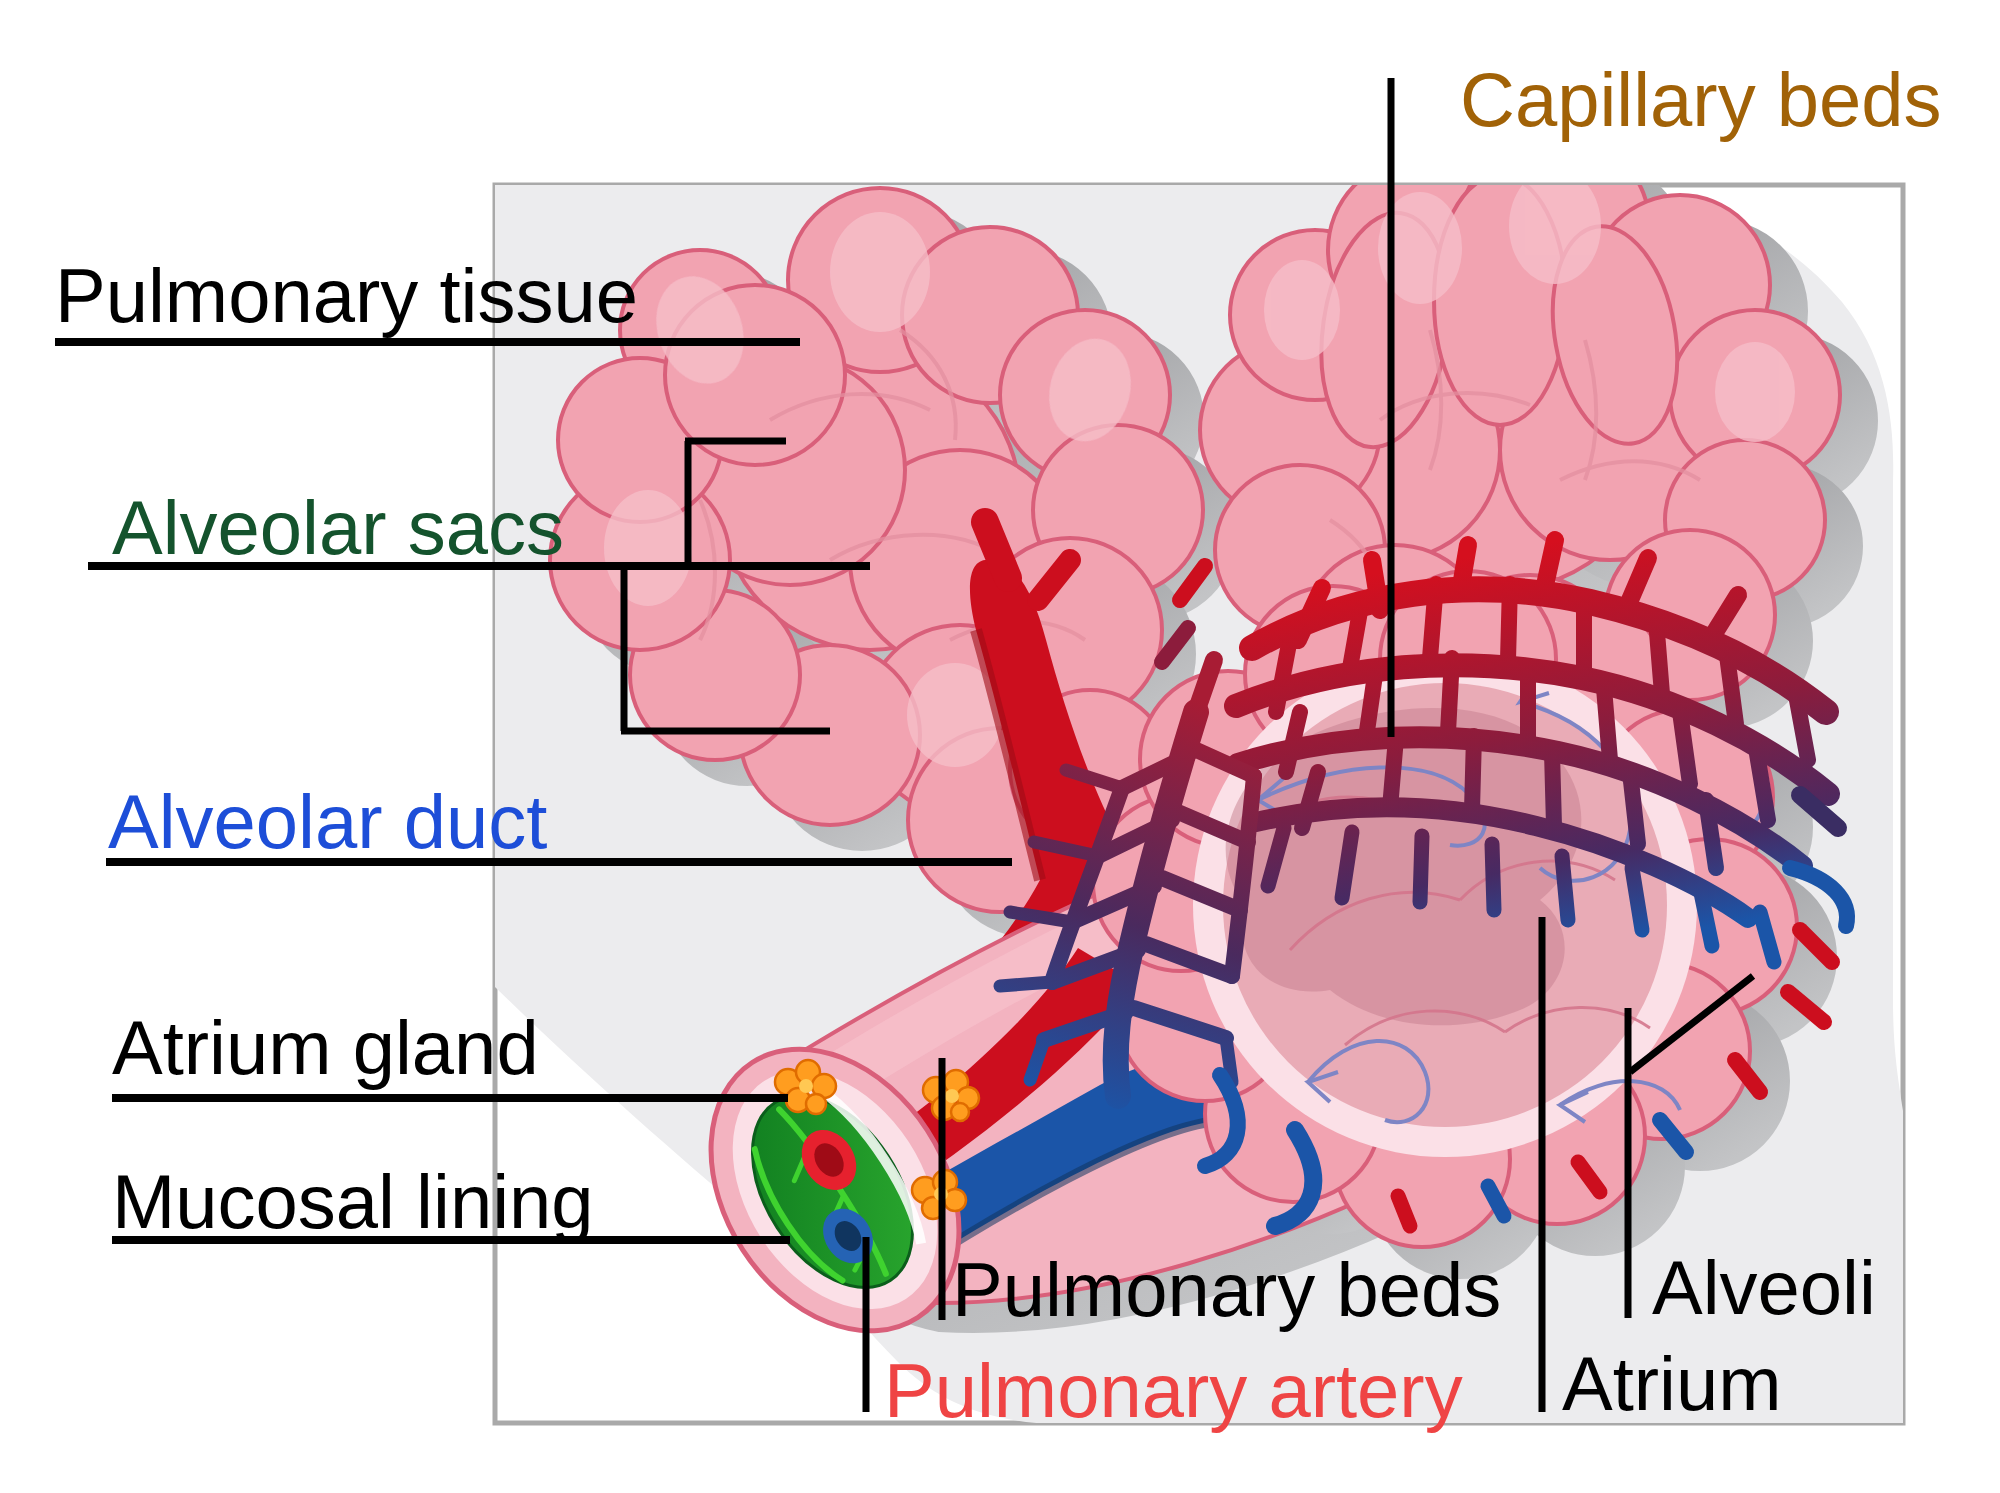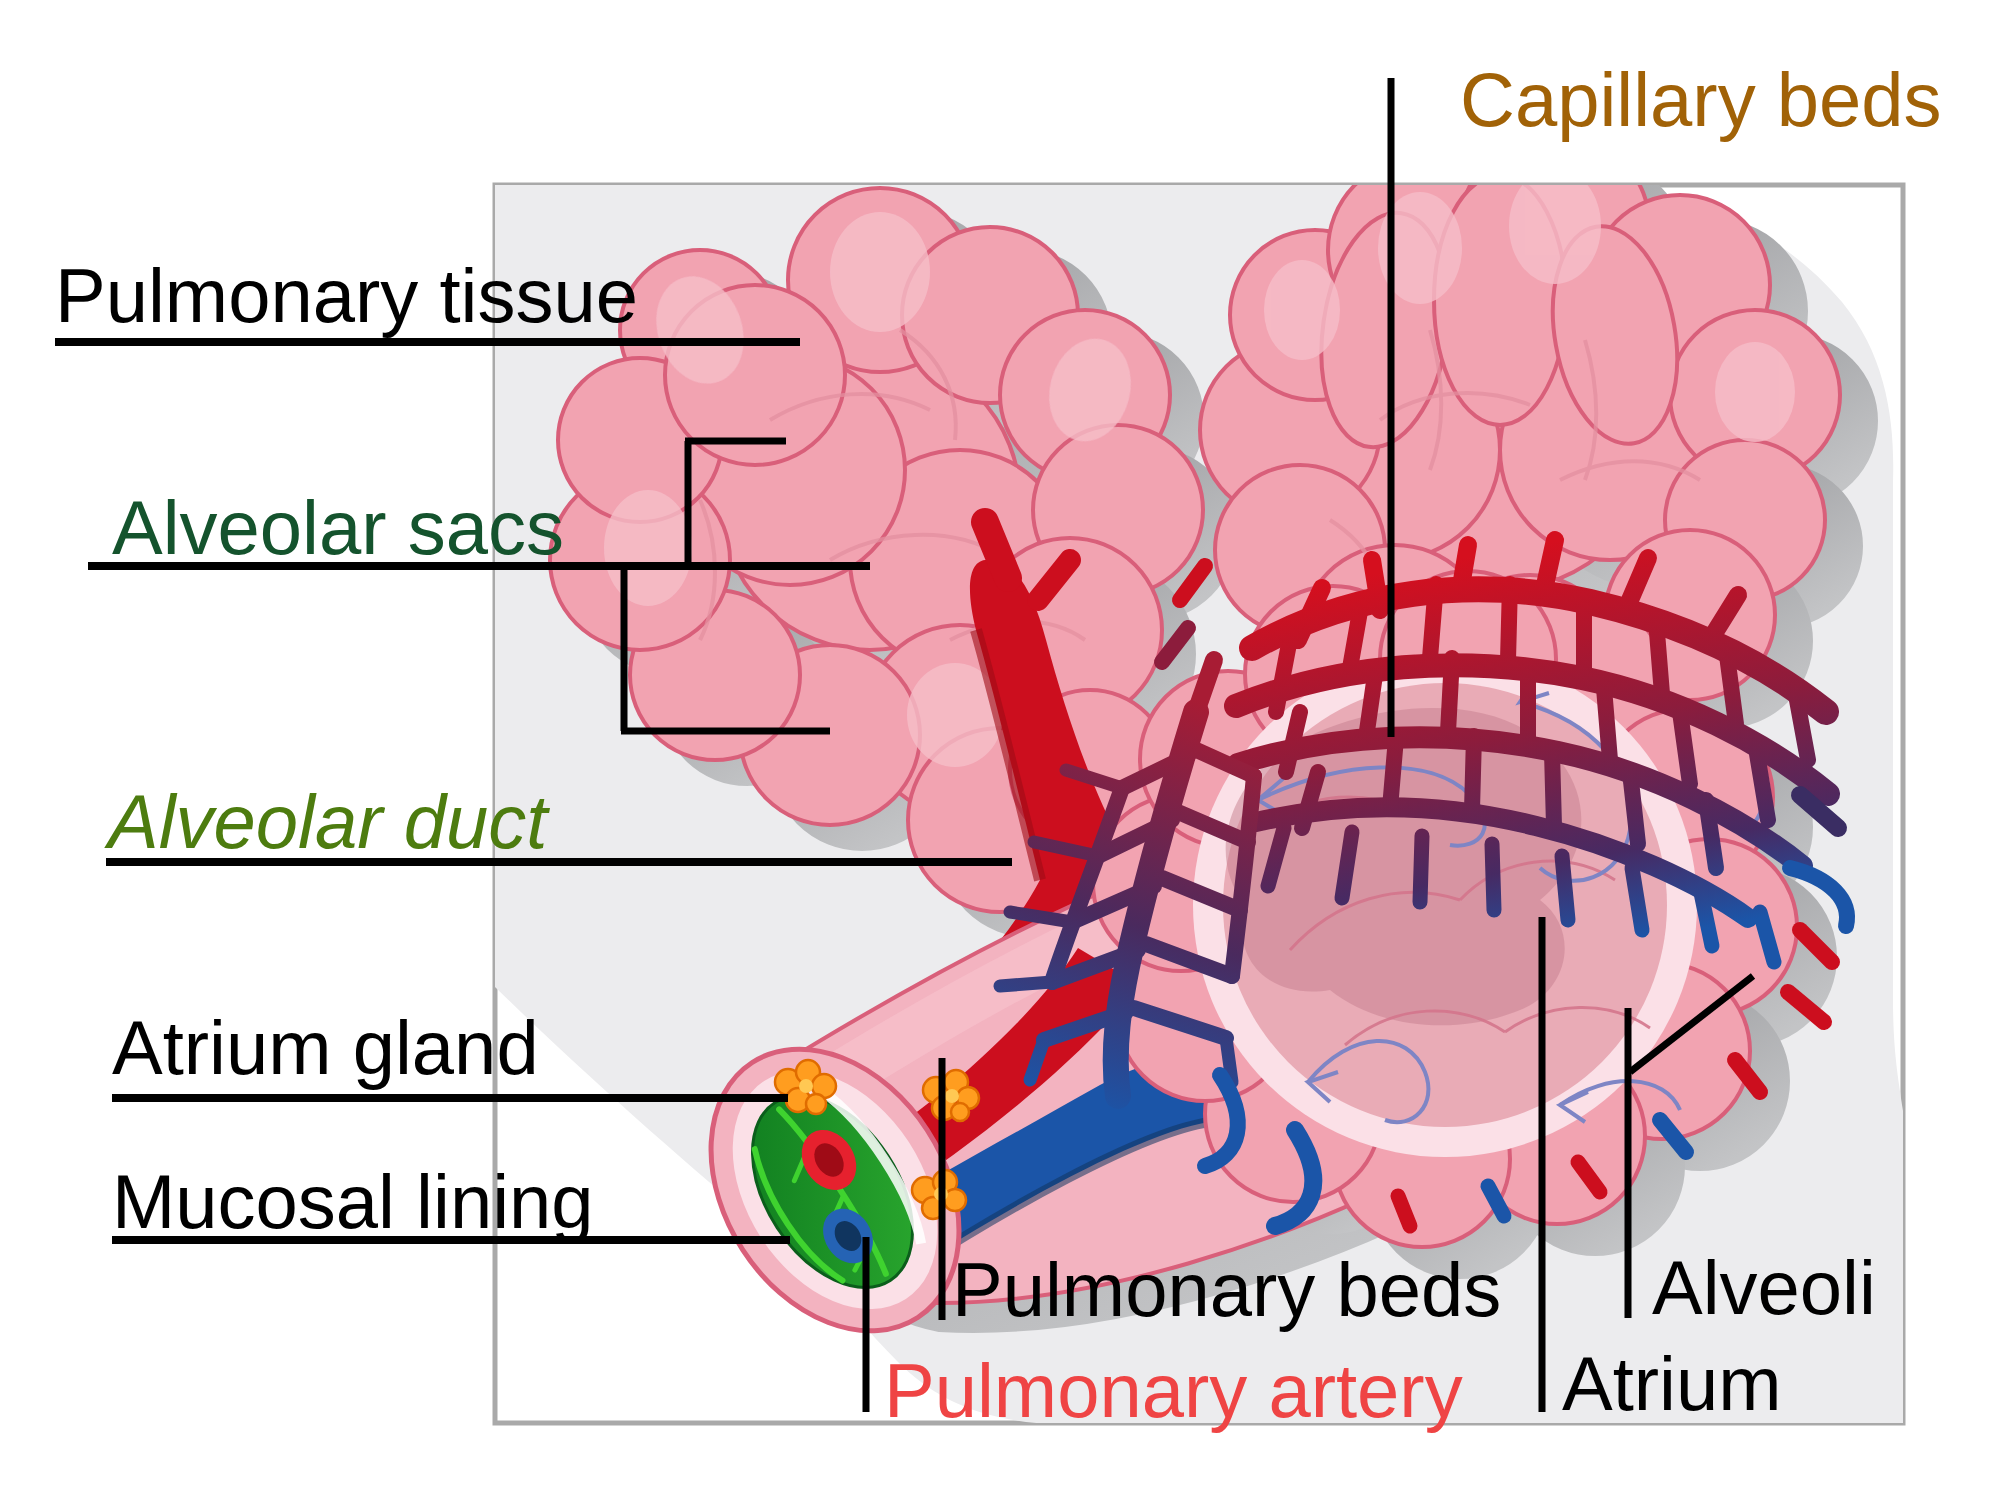--- a/index.html
+++ b/index.html
@@ -369,21 +369,21 @@
       <line x1="866" y1="1237" x2="866" y2="1412" stroke="#000000" stroke-width="7"></line>
       <line x1="1542" y1="917" x2="1542" y2="1412" stroke="#000000" stroke-width="7"></line>
       <line x1="1628" y1="1008" x2="1628" y2="1318" stroke="#000000" stroke-width="7"></line>
       <line x1="1630" y1="1072" x2="1753" y2="976" stroke="#000000" stroke-width="7"></line>
     </svg>
 
 <div id="labels-layer">
   <div class="label" style="left: 55px; top: 258px; color: rgb(0, 0, 0);">Pulmonary tissue</div>
   <div class="label" style="left: 1412px; top: 62px; color: #a16207; margin-left: 48px;">Capillary beds</div>
   <div class="label" style="left: 112px; top: 490px; color: #14532d;">Alveolar sacs</div>
-  <div class="label" style="left: 108px; top: 784px; color: #4d7c0f; font-style: italic;">Alveolar duct</div>
+  <div class="label" style="left: 108px; top: 784px; color: #1d4ed8;">Alveolar duct</div>
   <div class="label" style="left: 112px; top: 1010px; color: rgb(0, 0, 0);">Atrium gland</div>
   <div class="label" style="left: 112px; top: 1164px; color: rgb(0, 0, 0);">Mucosal lining</div>
   <div class="label" style="left: 952px; top: 1252px; color: rgb(0, 0, 0);">Pulmonary beds</div>
   <div class="label" style="left: 884px; top: 1337px; color: #ef4444; margin-top: 16px;">Pulmonary artery</div>
   <div class="label" style="left: 1652px; top: 1250px; color: rgb(0, 0, 0);">Alveoli</div>
   <div class="label" style="left: 1562px; top: 1346px; color: rgb(0, 0, 0);">Atrium</div>
 </div>
 
 </div>
 

